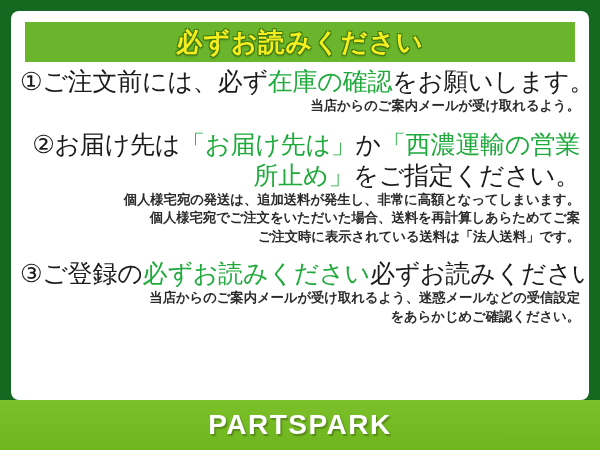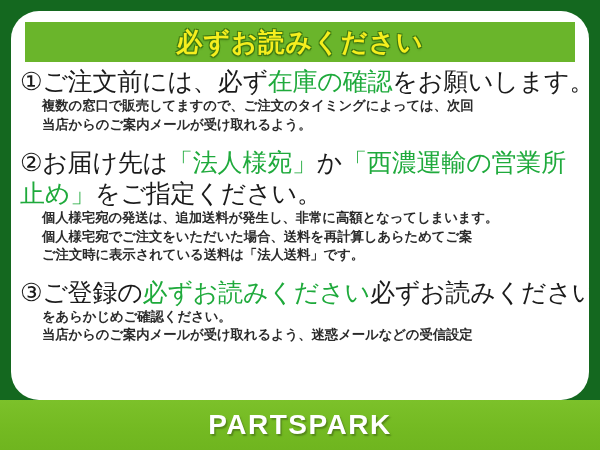--- a/index.html
+++ b/index.html
@@ -21,23 +21,24 @@
   }
 
   
   .panel {
     position: absolute;
     left: 11px;
     top: 11px;
     width: 578px;
     height: 389px;
     background: #ffffff;
-    border-radius: 28px;
+    border-radius: 8px;
     box-sizing: border-box;
     overflow: hidden;
+    text-align: right;
   }
 
   
   .title-bar {
     position: absolute;
     left: 14px;
     top: 11px;
     width: 550px;
     height: 40px;
     background: #6ab52b;
@@ -130,43 +131,42 @@
     <div class="title-bar">
       <div class="title-text">必ずお読みください</div>
     </div>
 
     <div class="body-area">
 
       <div class="item">
         <div class="item-heading">
           <span>①</span><span>ご注文前には、必ず</span><span class="hl">在庫の確認</span><span>をお願いします。</span>
         </div>
-        <div class="item-sub">複数の窓口で販売してますので、ご注文のタイミングによっては、次回</div>
         <div class="item-sub">当店からのご案内メールが受け取れるよう。</div>
       </div>
 
       <div class="gap-2"></div>
 
       <div class="item">
         <div class="item-heading wrap">
-          <span>②</span><span>お届け先は</span><span class="hl">「法人様宛」</span><span>か</span><span class="hl">「西濃運輸の営業所止め」</span><span>をご指定ください。</span>
+          <span>②</span><span>お届け先は</span><span class="hl">「お届け先は」</span><span>か</span><span class="hl">「西濃運輸の営業所止め」</span><span>をご指定ください。</span>
         </div>
         <div class="item-sub">個人様宅宛の発送は、追加送料が発生し、非常に高額となってしまいます。</div>
         <div class="item-sub">個人様宅宛でご注文をいただいた場合、送料を再計算しあらためてご案</div>
         <div class="item-sub">ご注文時に表示されている送料は「法人送料」です。</div>
       </div>
 
       <div class="gap-3"></div>
 
       <div class="item">
         <div class="item-heading">
           <span>③</span><span>ご登録の</span><span class="hl">必ずお読みください</span><span>必ずお読みください。</span>
         </div>
+        <div class="item-sub">当店からのご案内メールが受け取れるよう、迷惑メールなどの受信設定</div>
         <div class="item-sub">をあらかじめご確認ください。</div>
-        <div class="item-sub">当店からのご案内メールが受け取れるよう、迷惑メールなどの受信設定</div>
       </div>
 
     </div>
   </div>
 
   <div class="footer">
     <div class="logo-text">PARTSPARK</div>
   </div>
 
 </div>

